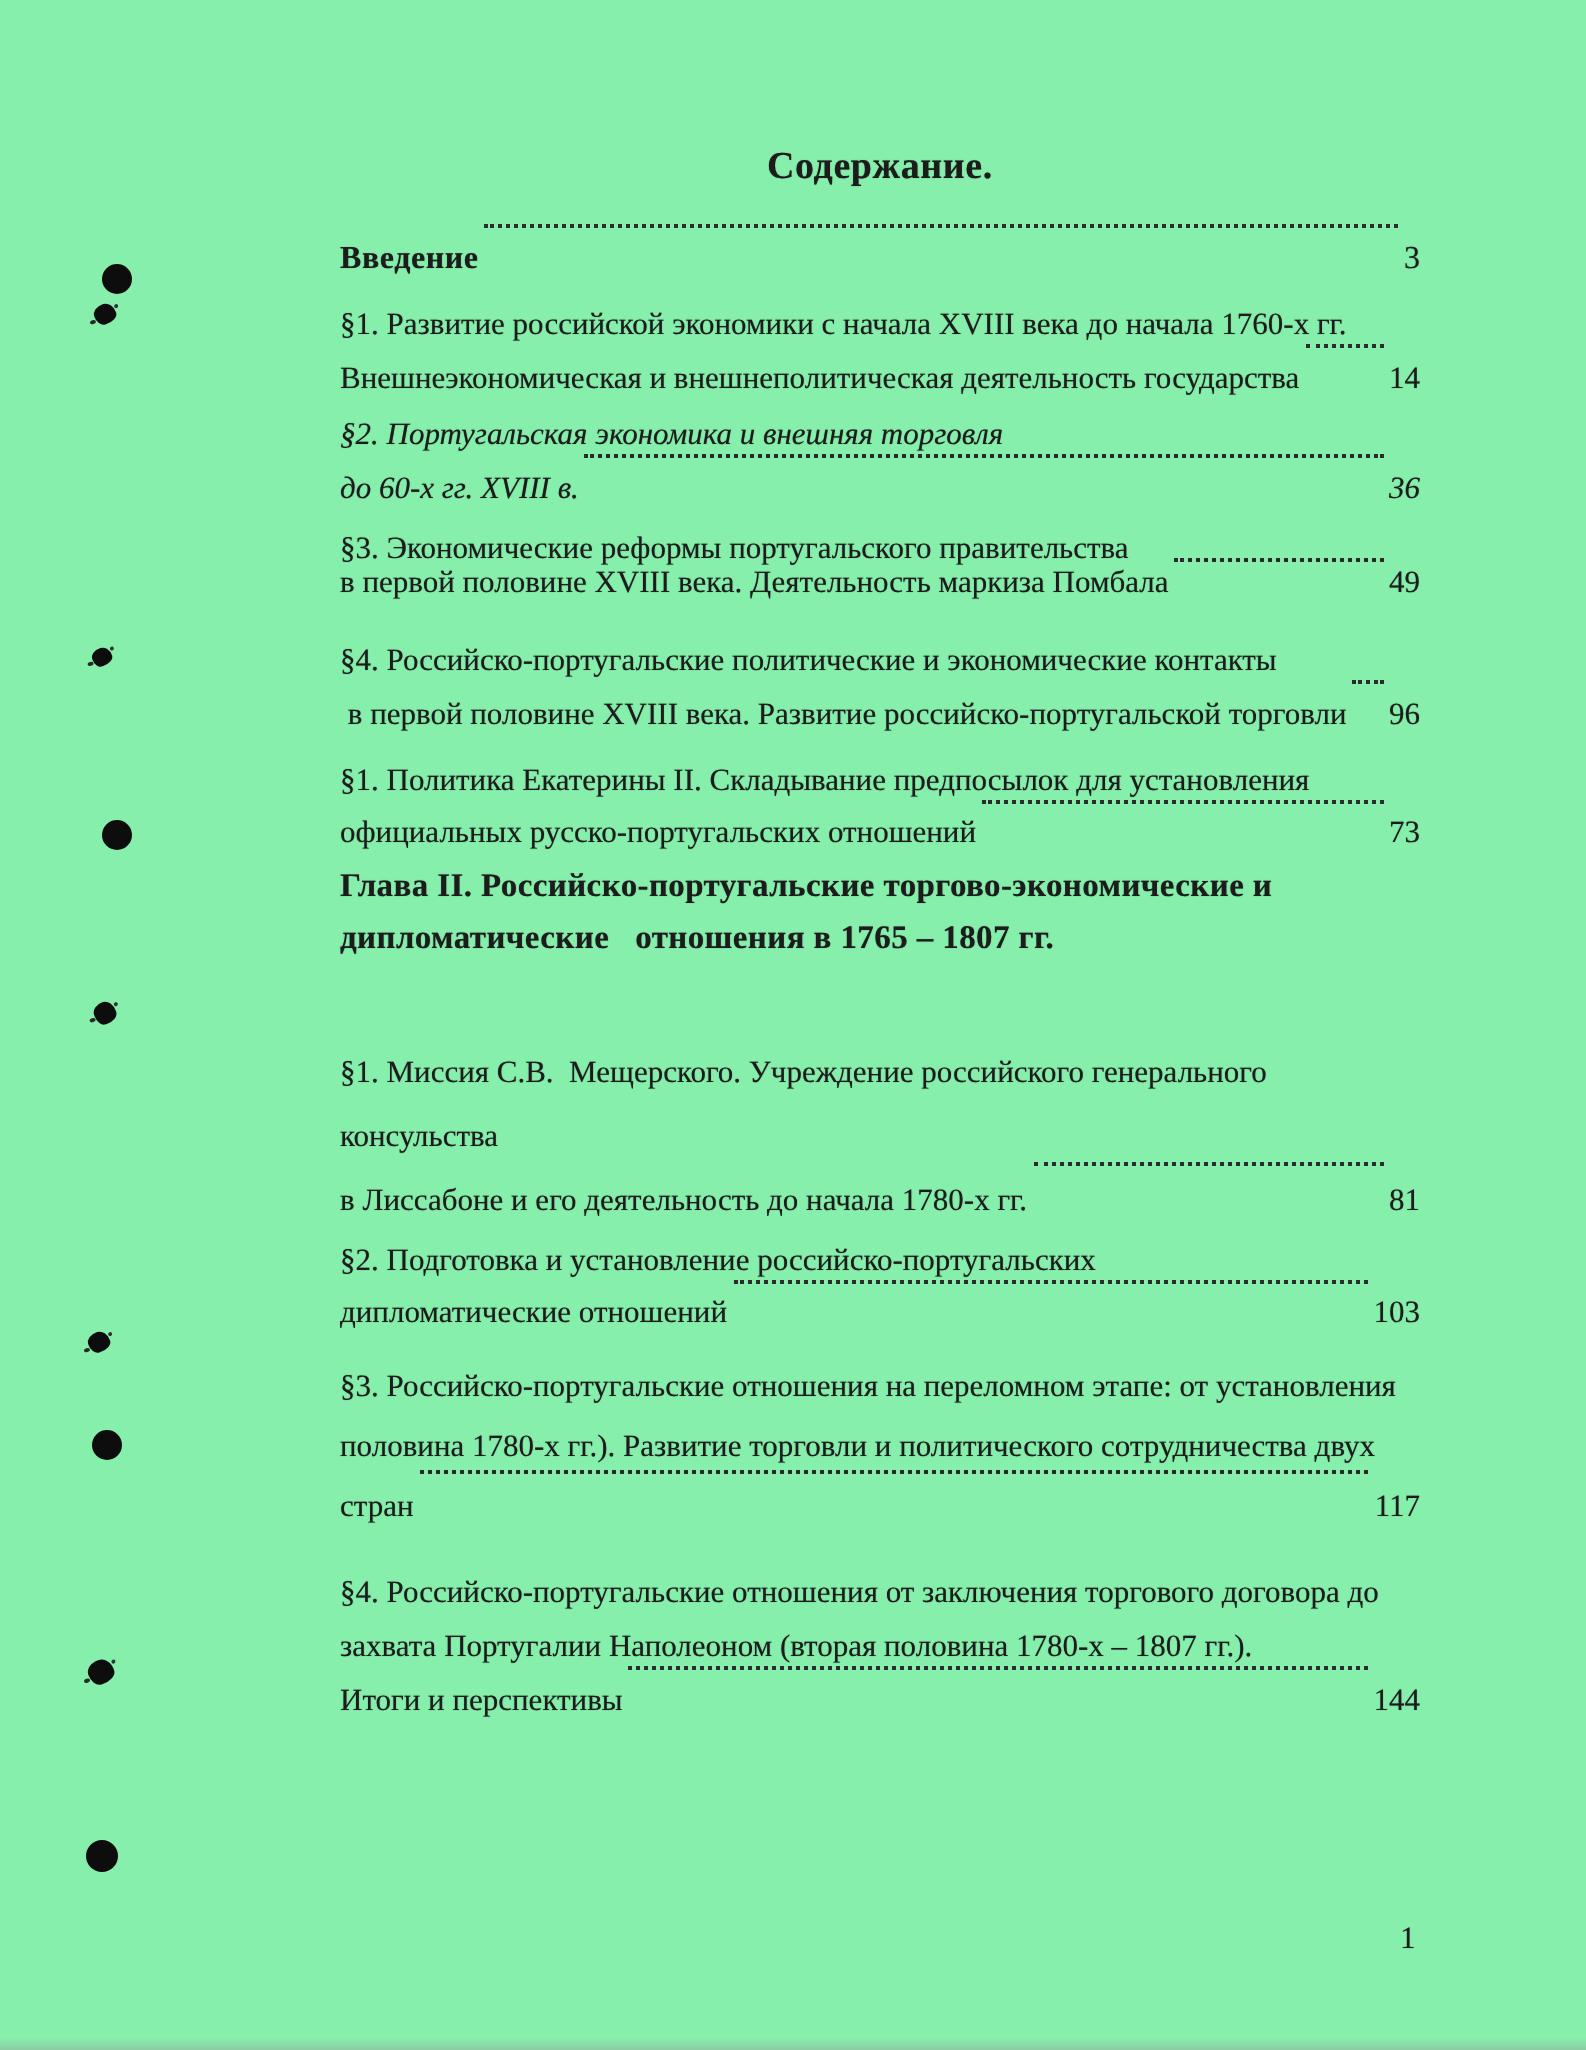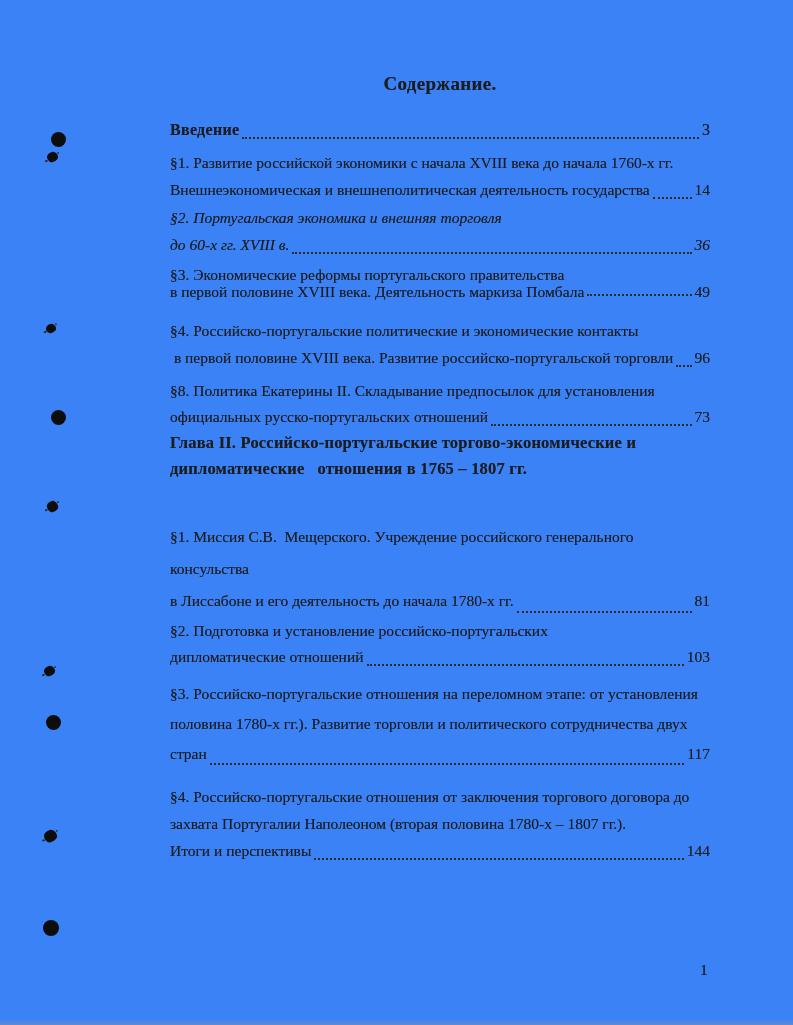--- a/index.html
+++ b/index.html
@@ -1,29 +1,29 @@
 <!DOCTYPE html>
 <html><head>
 <meta charset="utf-8">
 <style>
   html,body { margin:0; padding:0; background:#e9e9e9; }
   .page {
     position:relative; width:793px; height:1025px;
-    background:#3b82f6; overflow:hidden; margin:0 auto;
+    background:#86efac; overflow:hidden; margin:0 auto;
     font-family:"Liberation Serif","DejaVu Serif",serif;
     color:#1c1c1c;
     text-shadow:0 0 0.5px rgba(30,30,30,0.55);
   }
   .content { position:absolute; left:170px; top:73px; width:540px; }
   .title {
     font-size:19px; font-weight:bold; text-align:center;
     line-height:22px; letter-spacing:0.3px;
   }
   .entry { margin:0; }
-  .line { display:flex; align-items:flex-end; line-height:27px; }
+  .line { display:flex; align-items:flex-start; line-height:27px; }
   .line .text { white-space:pre-wrap; }
   .entry-section { font-size:15.5px; }
   .entry-intro .text { font-weight:bold; font-size:16px; letter-spacing:0.3px; }
   .entry-chapter { font-weight:bold; font-size:16.5px; letter-spacing:0.2px; }
   .leader {
     flex:1 1 auto; min-width:12px;
     border-bottom:2px dotted #2b2b2b;
     margin:0 3px; transform:translateY(-4px);
   }
   .pagenum { flex:0 0 auto; }
@@ -130,21 +130,21 @@
             <span class="text">§4. Российско-португальские политические и экономические контакты</span>
           </div>
           <div class="line">
             <span class="text"> в первой половине XVIII века. Развитие российско-португальской торговли</span>
             <span class="leader"></span>
             <span class="pagenum">96</span>
           </div>
         </div>
         <div class="entry entry-section">
           <div class="line">
-            <span class="text">§8. Политика Екатерины II. Складывание предпосылок для установления</span>
+            <span class="text">§1. Политика Екатерины II. Складывание предпосылок для установления</span>
           </div>
           <div class="line">
             <span class="text">официальных русско-португальских отношений</span>
             <span class="leader"></span>
             <span class="pagenum">73</span>
           </div>
         </div>
         <div class="entry entry-chapter">
           <div class="line">
             <span class="text">Глава II. Российско-португальские торгово-экономические и</span>

